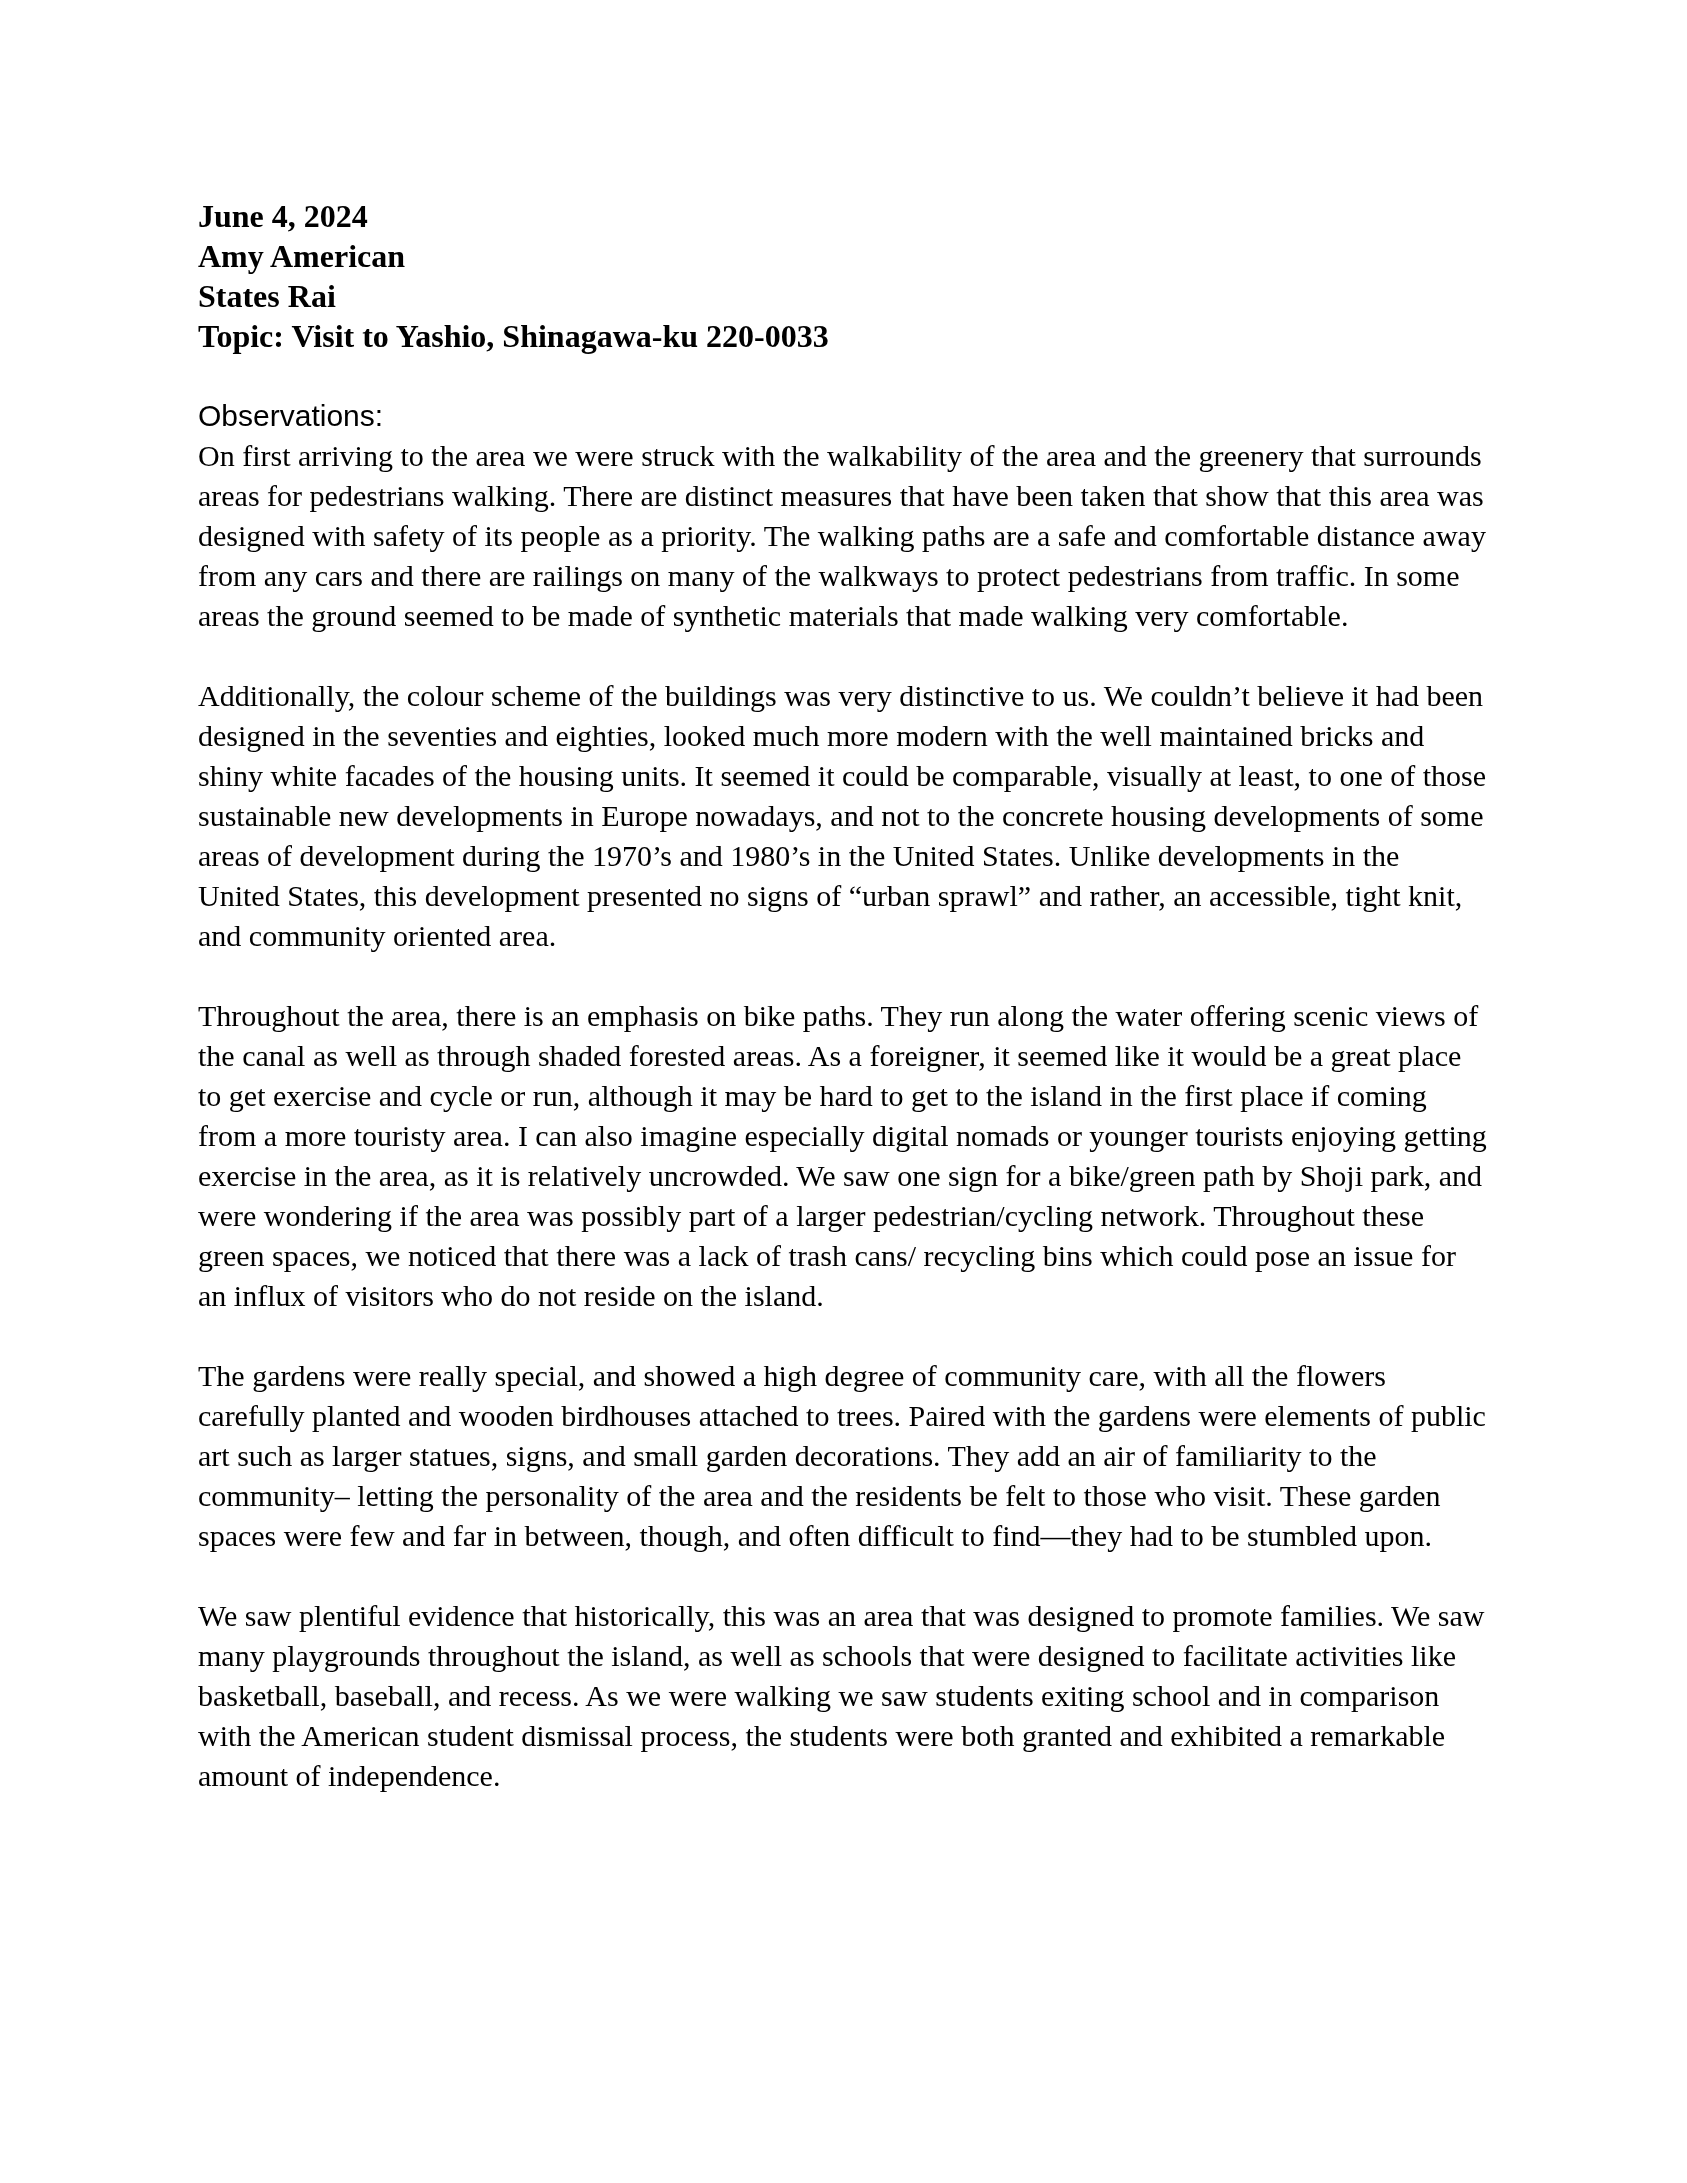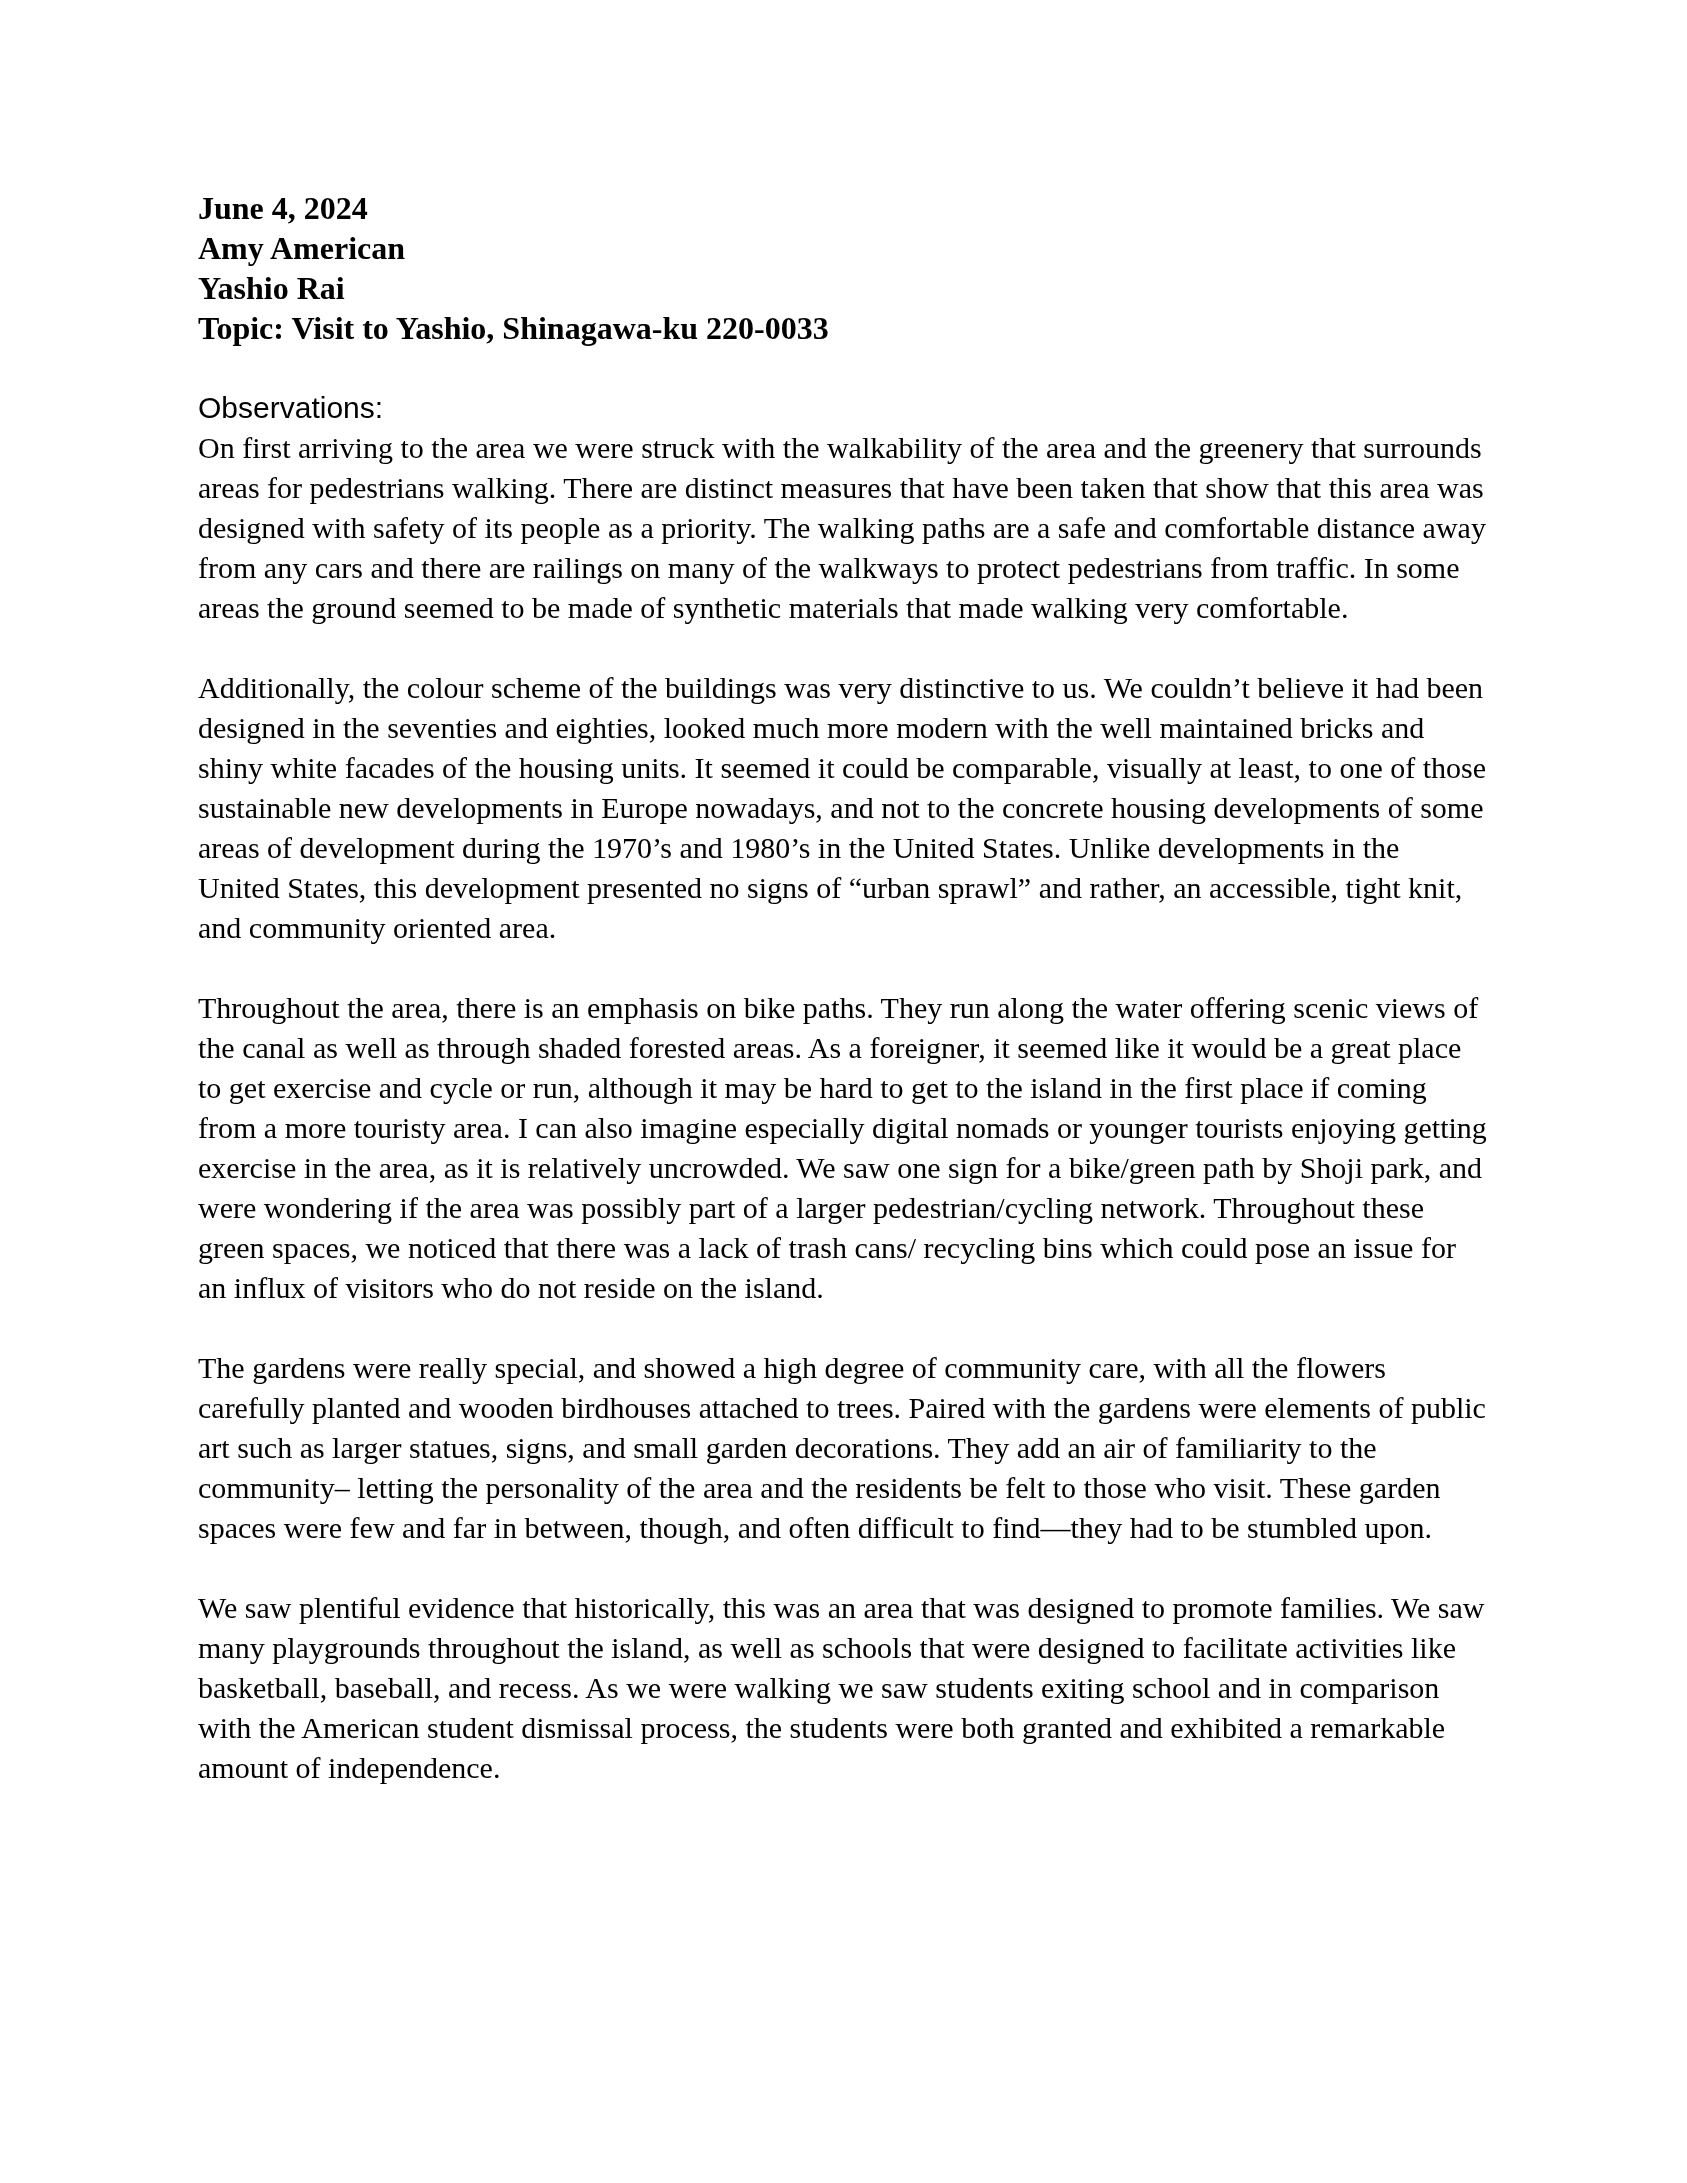--- a/index.html
+++ b/index.html
@@ -16,21 +16,21 @@
     left: 0;
     top: 0;
     width: 1687px;
     height: 2183px;
     background: #ffffff;
     overflow: hidden;
   }
   .content {
     position: absolute;
     left: 198px;
-    top: 188px;
+    top: 196px;
     width: 1290px;
     color: #000000;
   }
   p { margin: 0; }
   .memo-header p {
     font-family: "Liberation Serif", serif;
     font-weight: bold;
     font-size: 32px;
     line-height: 40px;
   }
@@ -54,21 +54,21 @@
 </style>
 </head>
 <body>
 
 <div class="page">
   <div class="content">
 
     <div class="memo-header">
       <p>June 4, 2024</p>
       <p>Amy American</p>
-      <p>Yashio Rai</p>
+      <p>States Rai</p>
       <p>Topic: Visit to Yashio, Shinagawa-ku 220-0033</p>
     </div>
 
     <p class="section-heading">Observations:</p>
 
     <p class="para">On first arriving to the area we were struck with the walkability of the area and the greenery that surrounds areas for pedestrians walking. There are distinct measures that have been taken that show that this area was designed with safety of its people as a priority. The walking paths are a safe and comfortable distance away from any cars and there are railings on many of the walkways to protect pedestrians from traffic. In some areas the ground seemed to be made of synthetic materials that made walking very comfortable.</p>
     <p class="para">Additionally, the colour scheme of the buildings was very distinctive to us. We couldn’t believe it had been designed in the seventies and eighties, looked much more modern with the well maintained bricks and shiny white facades of the housing units. It seemed it could be comparable, visually at least, to one of those sustainable new developments in Europe nowadays, and not to the concrete housing developments of some areas of development during the 1970’s and 1980’s in the United States. Unlike developments in the United States, this development presented no signs of “urban sprawl” and rather, an accessible, tight knit, and community oriented area.</p>
     <p class="para">Throughout the area, there is an emphasis on bike paths. They run along the water offering scenic views of the canal as well as through shaded forested areas. As a foreigner, it seemed like it would be a great place to get exercise and cycle or run, although it may be hard to get to the island in the first place if coming from a more touristy area. I can also imagine especially digital nomads or younger tourists enjoying getting exercise in the area, as it is relatively uncrowded. We saw one sign for a bike/green path by Shoji park, and were wondering if the area was possibly part of a larger pedestrian/cycling network. Throughout these green spaces, we noticed that there was a lack of trash cans/ recycling bins which could pose an issue for an influx of visitors who do not reside on the island.</p>
     <p class="para">The gardens were really special, and showed a high degree of community care, with all the flowers carefully planted and wooden birdhouses attached to trees. Paired with the gardens were elements of public art such as larger statues, signs, and small garden decorations. They add an air of familiarity to the community– letting the personality of the area and the residents be felt to those who visit. These garden spaces were few and far in between, though, and often difficult to find—they had to be stumbled upon.</p>
     <p class="para">We saw plentiful evidence that historically, this was an area that was designed to promote families. We saw many playgrounds throughout the island, as well as schools that were designed to facilitate activities like basketball, baseball, and recess. As we were walking we saw students exiting school and in comparison with the American student dismissal process, the students were both granted and exhibited a remarkable amount of independence.</p>

